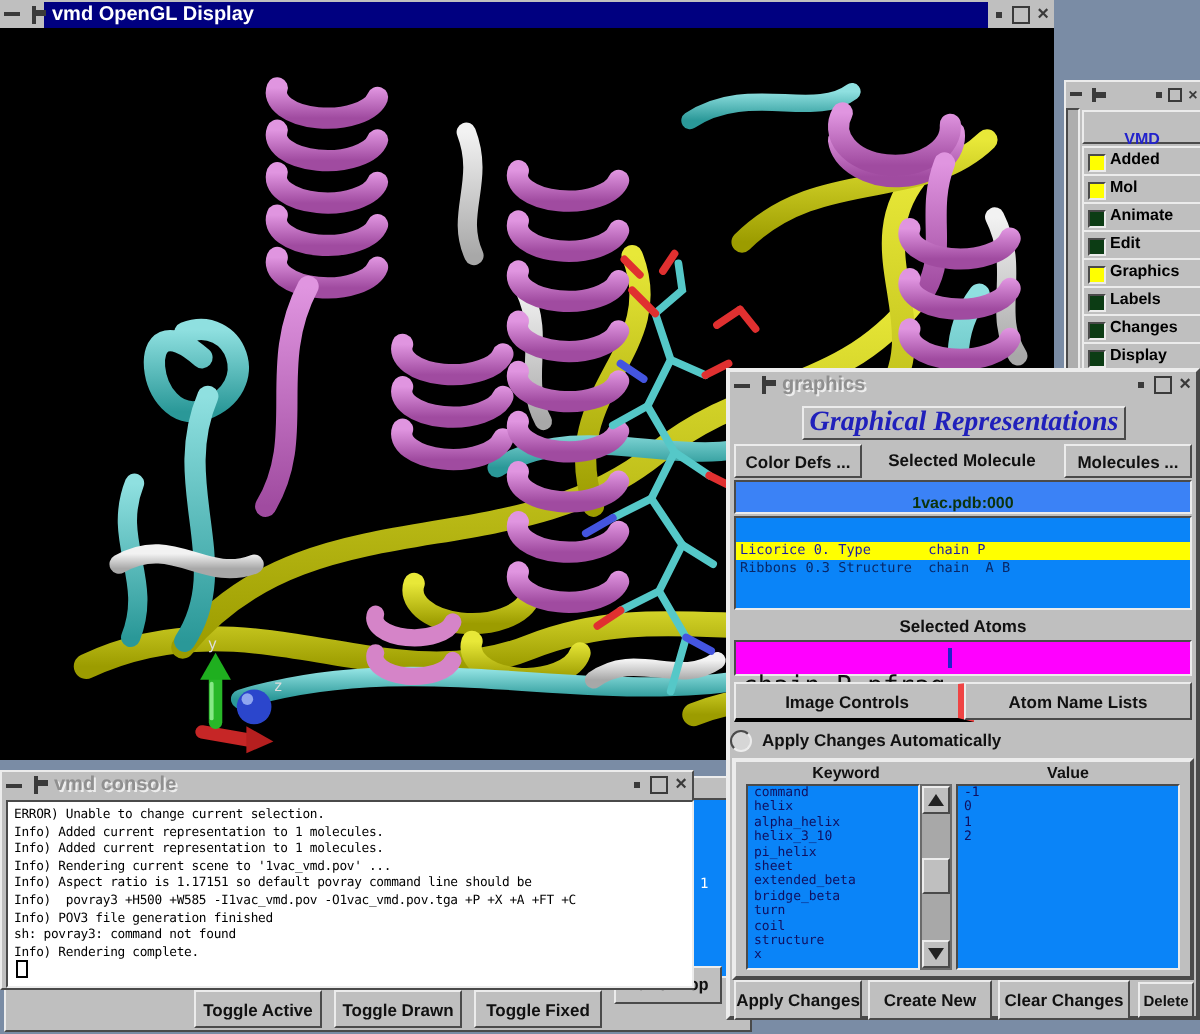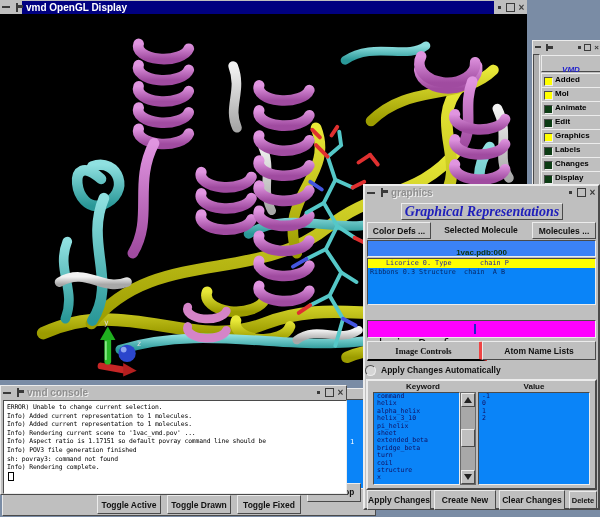--- a/index.html
+++ b/index.html
@@ -216,20 +216,21 @@
       <div class="tbico">
           <span class="ico-x">×</span>
         </div>
     </div>
     <div class="sunken" style="position:absolute;left:2px;top:14px;width:339px;height:90px;background:#ffffff;overflow:hidden;padding:2px 0 0 3px;">
       <div class="console-line">ERROR) Unable to change current selection.</div>
       <div class="console-line">Info) Added current representation to 1 molecules.</div>
       <div class="console-line">Info) Added current representation to 1 molecules.</div>
       <div class="console-line">Info) Rendering current scene to '1vac_vmd.pov' ...</div>
       <div class="console-line">Info) Aspect ratio is 1.17151 so default povray command line should be</div>
+      <div class="console-line">Info)  povray3 +H500 +W585 -I1vac_vmd.pov -O1vac_vmd.pov.tga +P +X +A +FT +C</div>
       <div class="console-line">Info) POV3 file generation finished</div>
       <div class="console-line">sh: povray3: command not found</div>
       <div class="console-line">Info) Rendering complete.</div>
       <div style="width:4px;height:7px;border:1px solid #000;margin-left:1px;"></div>
     </div>
   </div>
 
   <div class="win raised" style="left:532px;top:40px;width:68px;height:150px;z-index:4;">
     <div class="titlebar" style="height:12px;">
       <div class="tbico" style="width:9px;">
@@ -244,21 +245,21 @@
         </div>
       <div class="tbico" style="width:9px;">
           <div class="ico-max" style="width:5px;height:5px;"></div>
         </div>
       <div class="tbico" style="width:9px;">
           <span class="ico-x" style="font-size:8px;">×</span>
         </div>
     </div>
     <div class="sunken" style="position:absolute;left:0;top:13px;width:5px;height:133px;background:#aeaeae;"></div>
     <div class="btn" style="left:8px;top:14px;width:58px;height:15px;">
-      <span style="color:#2222cc;font-style:italic;font-weight:bold;font-size:8px;margin-top:12px;">VMD</span>
+      <span style="color:#2222cc;font-weight:bold;font-size:8px;margin-top:12px;">VMD</span>
     </div>
     <div class="btn menu-row" style="top:32px;">
       <span class="led led-on"></span>
       <span class="menu-label">Added</span>
     </div>
     <div class="btn menu-row" style="top:46px;">
       <span class="led led-on"></span>
       <span class="menu-label">Mol</span>
     </div>
     <div class="btn menu-row" style="top:60px;">
@@ -313,31 +314,32 @@
 
     <div class="btn" style="left:2px;top:36px;width:62px;height:15px;">Color Defs ...</div>
     <div style="position:absolute;left:70px;top:39px;width:92px;text-align:center;font-size:8.5px;font-weight:bold;color:#111;">Selected Molecule</div>
     <div class="btn" style="left:167px;top:36px;width:62px;height:15px;">Molecules ...</div>
 
     <div class="sunken" style="position:absolute;left:2px;top:54px;width:227px;height:15px;background:#3b82f6;text-align:center;">
       <span style="font-size:8px;font-weight:bold;color:#0c330c;line-height:14px;">1vac.pdb:000</span>
     </div>
 
     <div class="sunken listblue" style="position:absolute;left:2px;top:72px;width:227px;height:45px;overflow:hidden;">
-      <div class="mono" style="font-size:6.8px;line-height:9px;white-space:pre;background:#ffff00;color:#1a1aa6;padding-left:18px;">Licorice 0. Type       chain P</div>
+      <div class="mono" style="font-size:6.8px;line-height:9px;white-space:pre;background:#ffff00;color:#1a1aa6;padding-left:2px;margin-top:12px;">Licorice 0. Type       chain P</div>
       <div class="mono" style="font-size:6.8px;line-height:9px;white-space:pre;color:#082868;padding-left:2px;">Ribbons 0.3 Structure  chain  A B</div>
     </div>
 
+    <div style="position:absolute;left:0;top:122px;width:233px;text-align:center;font-size:8.5px;font-weight:bold;color:#111;">Selected Atoms</div>
 
     <div class="sunken" style="position:absolute;left:2px;top:134px;width:227px;height:16px;background:#ff00ff;display:flex;align-items:center;">
       <span class="mono" style="font-size:13px;color:#101010;padding-left:3px;margin-top:28px;">chain P pfrag</span>
       <span style="display:inline-block;width:2px;height:10px;background:#2222cc;margin-left:1px;"></span>
     </div>
 
-    <div class="btn" style="left:2px;top:155px;width:111px;height:17px;border-right:8px solid #ef4444;border-bottom:2px solid #000;font-family:Liberation Serif, serif;">Image Controls</div>
+    <div class="btn" style="left:2px;top:155px;width:111px;height:17px;border-right:8px solid #ef4444;border-bottom:2px solid #000;">Image Controls</div>
     <div class="btn" style="left:117px;top:155px;width:112px;height:17px;">Atom Name Lists</div>
 
     <div style="position:absolute;left:0;top:177px;width:233px;display:flex;align-items:center;justify-content:flex-start;gap:5px;height:14px;">
       <span class="sunken" style="display:inline-block;width:9px;height:9px;border-radius:50%;background:#d6d6d6;"></span>
       <span style="font-size:8.5px;font-weight:bold;color:#111;">Apply Changes Automatically</span>
     </div>
 
     <div class="raised2" style="position:absolute;left:1px;top:193px;width:227px;height:107px;">
       <div style="position:absolute;left:5px;top:1px;width:100px;text-align:center;font-size:8px;font-weight:bold;color:#111;">Keyword</div>
       <div style="position:absolute;left:110px;top:1px;width:112px;text-align:center;font-size:8px;font-weight:bold;color:#111;">Value</div>

